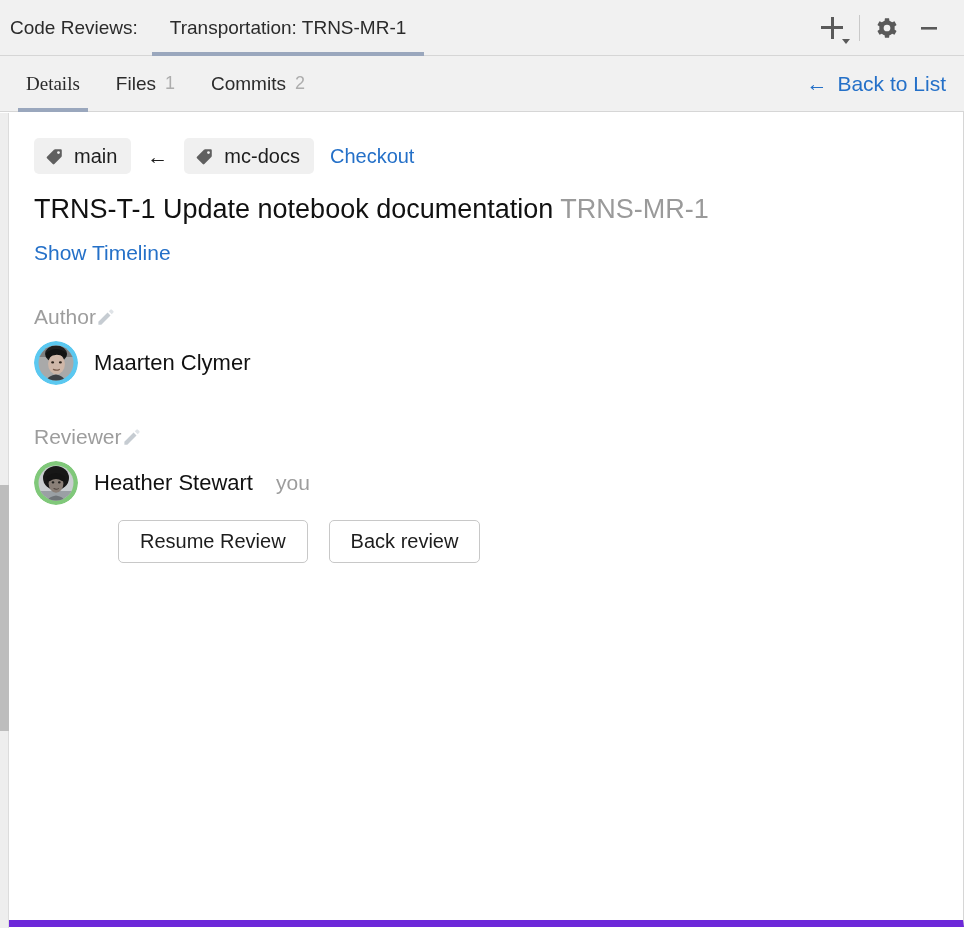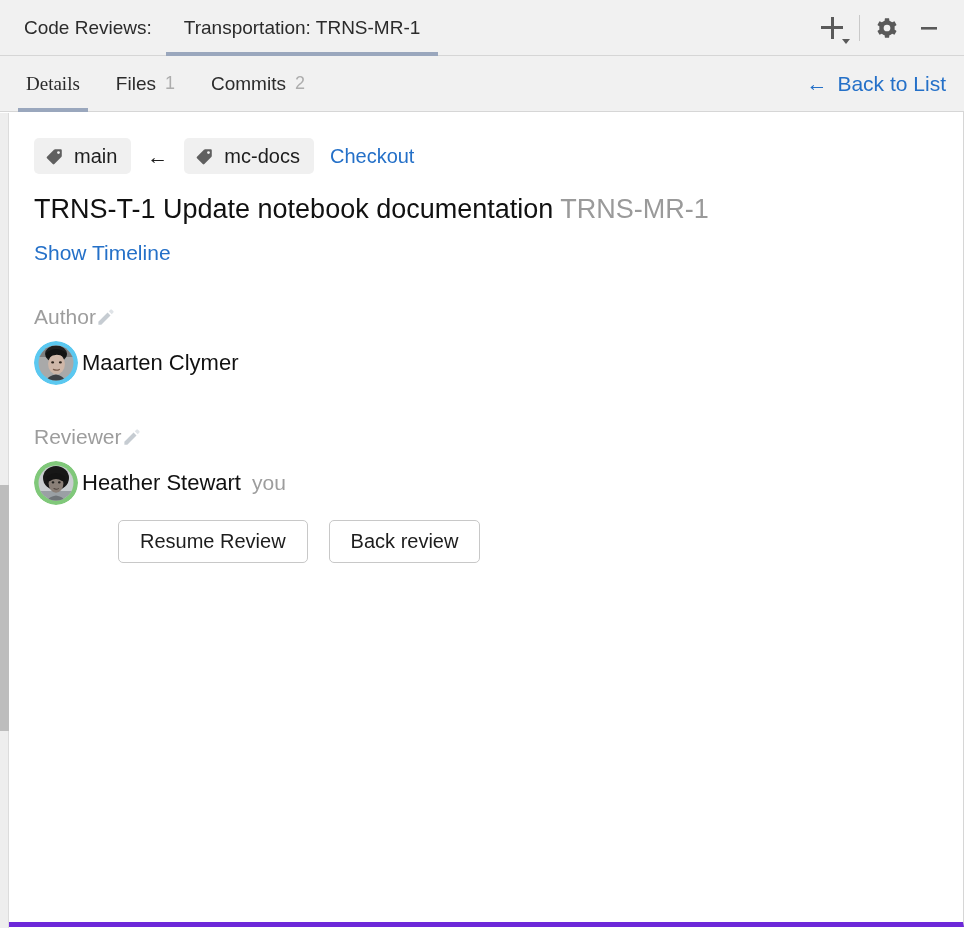--- a/index.html
+++ b/index.html
@@ -26,21 +26,21 @@
     height: 56px;
     background: #f1f1f1;
     border-bottom: 1px solid #d6d6d6;
     display: flex;
     align-items: center;
     box-sizing: border-box;
   }
   .wb-label {
     font-size: 19px;
     color: #2b2b2b;
-    padding-left: 24px;
+    padding-left: 10px;
     white-space: nowrap;
   }
   .wb-tab {
     position: relative;
     height: 56px;
     display: flex;
     align-items: center;
     padding: 0 18px;
     margin-left: 14px;
     font-size: 19px;
@@ -158,21 +158,21 @@
     line-height: 1;
     color: #2470c8;
   }
 
   
   .content {
     position: relative;
     height: calc(928px - 113px);
     background: #ffffff;
     border-right: 1px solid #d6d6d6;
-    border-bottom: 5px solid #6d28d9;
+    border-bottom: 7px solid #6d28d9;
     box-sizing: border-box;
     padding: 26px 0 0 34px;
     overflow: hidden;
   }
 
   .branch-row {
     display: flex;
     align-items: center;
     gap: 0;
     height: 36px;
@@ -231,21 +231,21 @@
     align-items: center;
     color: #9d9d9d;
     font-size: 21px;
   }
   .pencil-icon { display: block; width: 19px; height: 19px; }
 
   .person-row {
     margin-top: 12px;
     display: flex;
     align-items: center;
-    gap: 4px;
+    gap: 16px;
   }
   .avatar {
     width: 44px;
     height: 44px;
     border-radius: 50%;
     flex: 0 0 auto;
     box-sizing: border-box;
     overflow: hidden;
     position: relative;
   }

